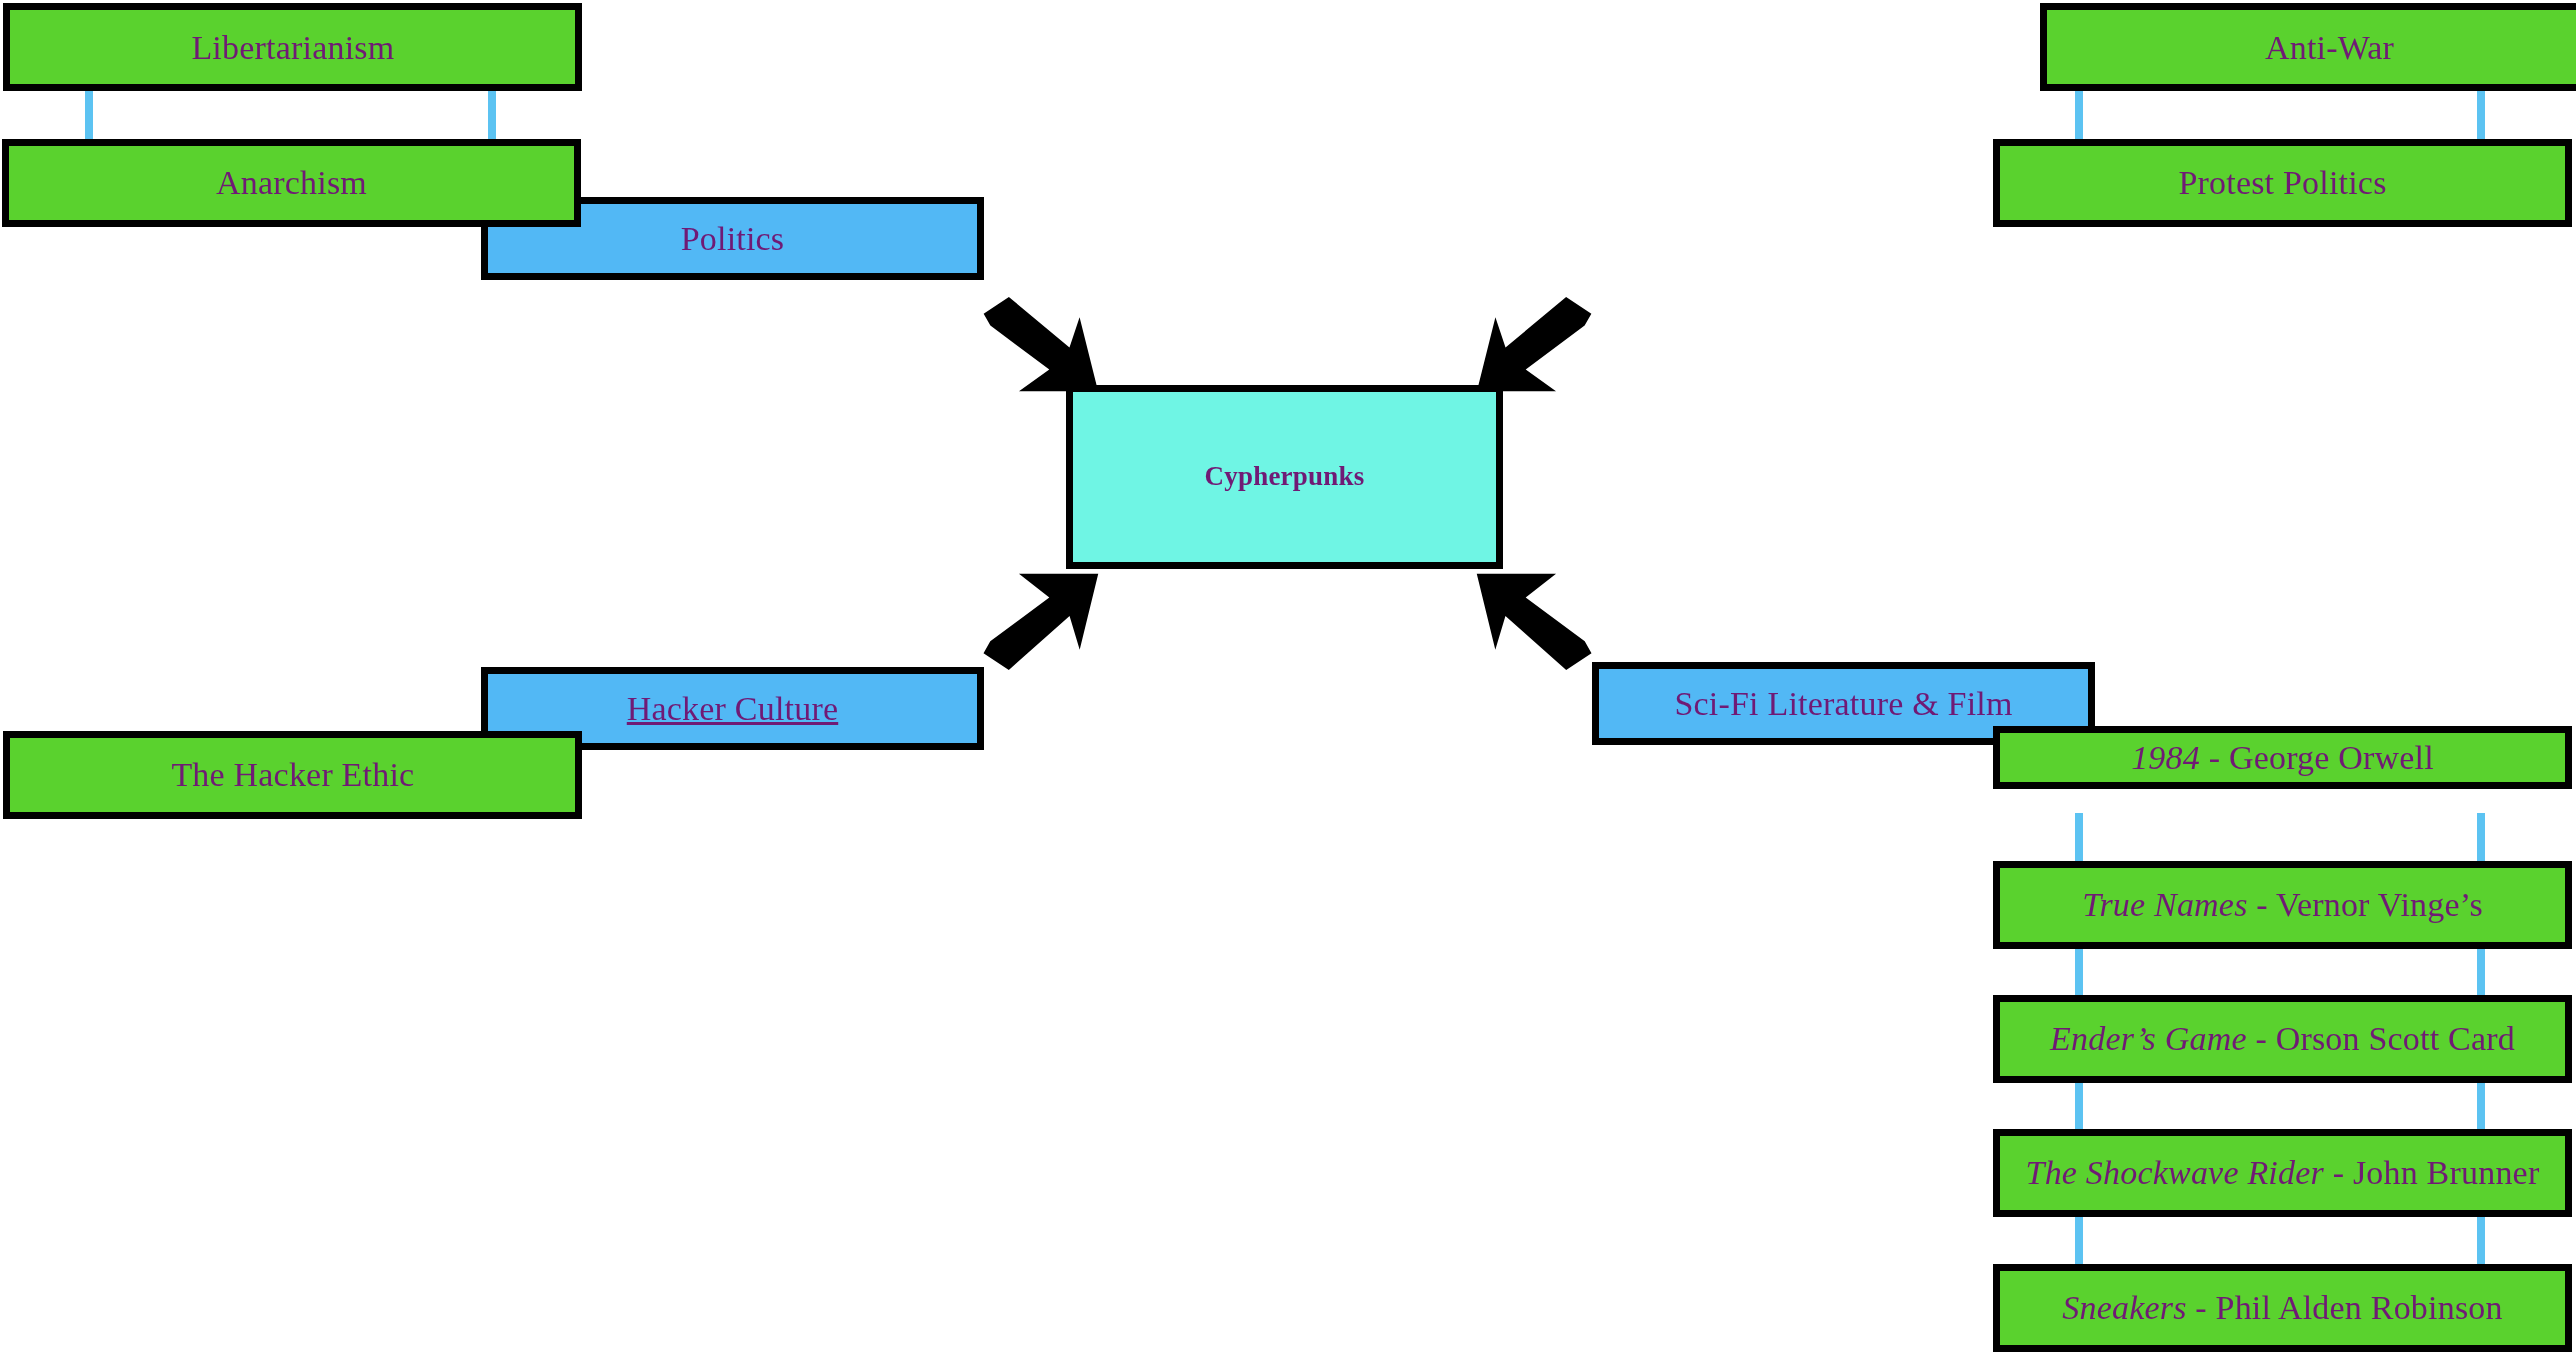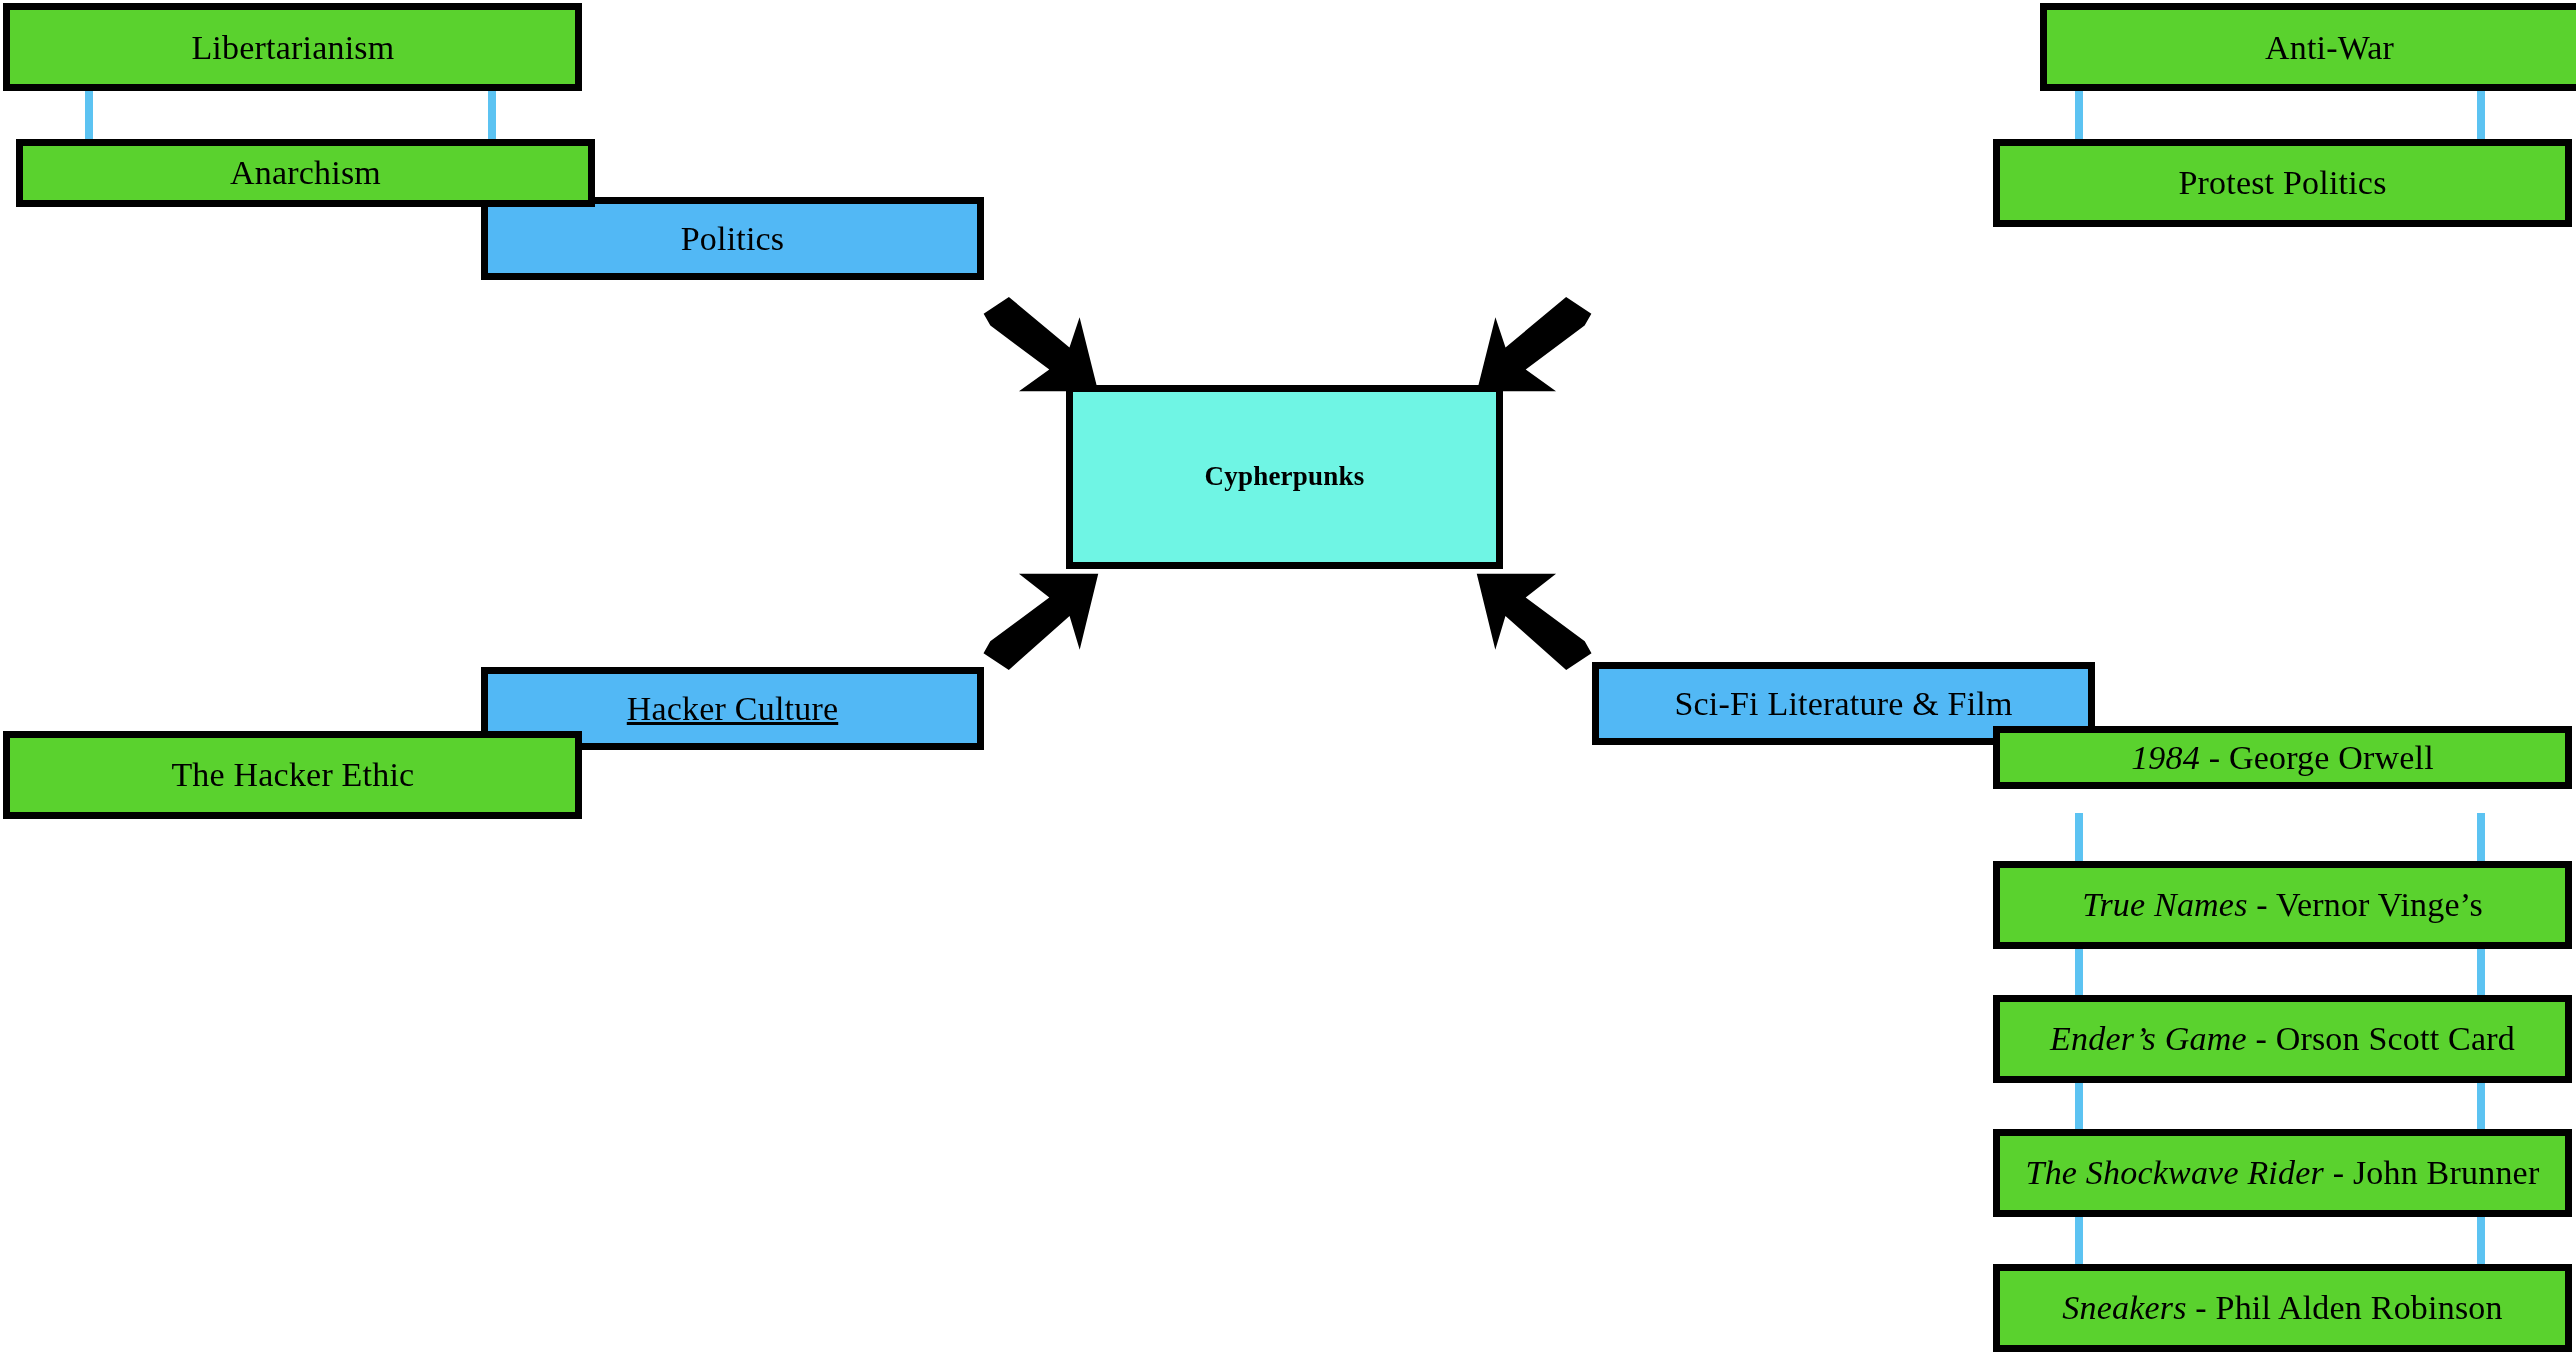--- a/index.html
+++ b/index.html
@@ -15,21 +15,21 @@
     overflow: hidden;
     font-family: "Liberation Serif", "DejaVu Serif", serif;
   }
   .node {
     position: absolute;
     box-sizing: border-box;
     border: 7.6px solid #000000;
     display: flex;
     align-items: center;
     justify-content: center;
-    color: #000000;
+    color: #701a75;
     font-size: 34px;
     line-height: 1.1;
     text-align: left;
     white-space: nowrap;
     letter-spacing: 0.2px;
   }
   .node.green { background: #5ad22e; }
   .node.blue  { background: #52b8f5; }
   .node.cyan  { background: #6ff5e4; font-weight: bold; }
 
@@ -57,21 +57,21 @@
   <div class="connector" style="left:488px; top:89px; height:63px;"></div>
 
   <div class="node blue" style="left:481px; top:197px; width:503px; height:83px;">
     <span class="label">Politics</span>
   </div>
 
   <div class="node green" style="left:3.4px; top:3.4px; width:579px; height:88px;">
     <span class="label">Libertarianism</span>
   </div>
 
-  <div class="node green" style="left:16px; top:139px; width:579px; height:68px;">
+  <div class="node green" style="left:2px; top:139px; width:579px; height:88px;">
     <span class="label">Anarchism</span>
   </div>
 
   <div class="connector" style="left:2075px; top:89px; height:63px;"></div>
   <div class="connector" style="left:2477px; top:89px; height:63px;"></div>
 
 
   <div class="node green" style="left:1993px; top:3.4px; width:579px; height:88px;margin-left:47px;">
     <span class="label">Anti-War</span>
   </div>

